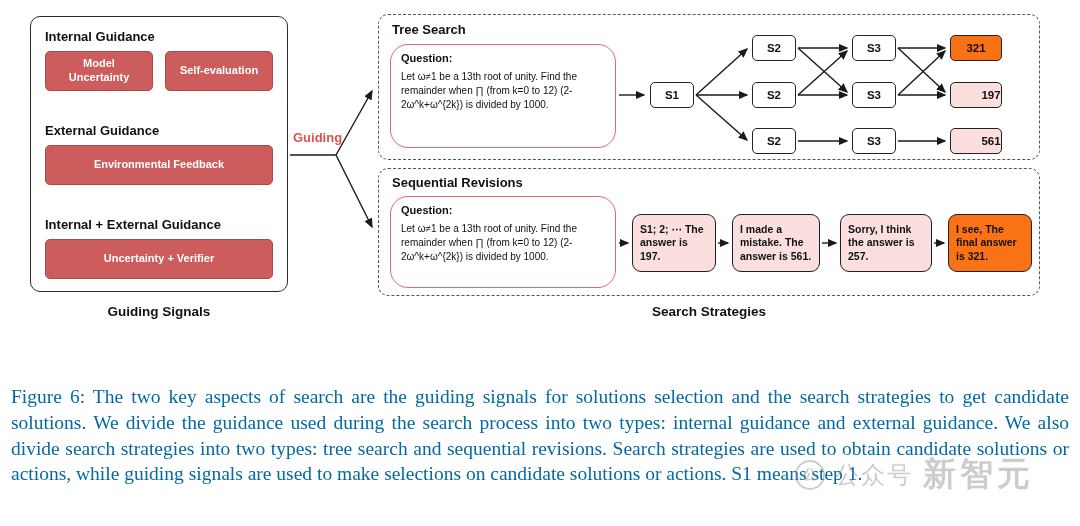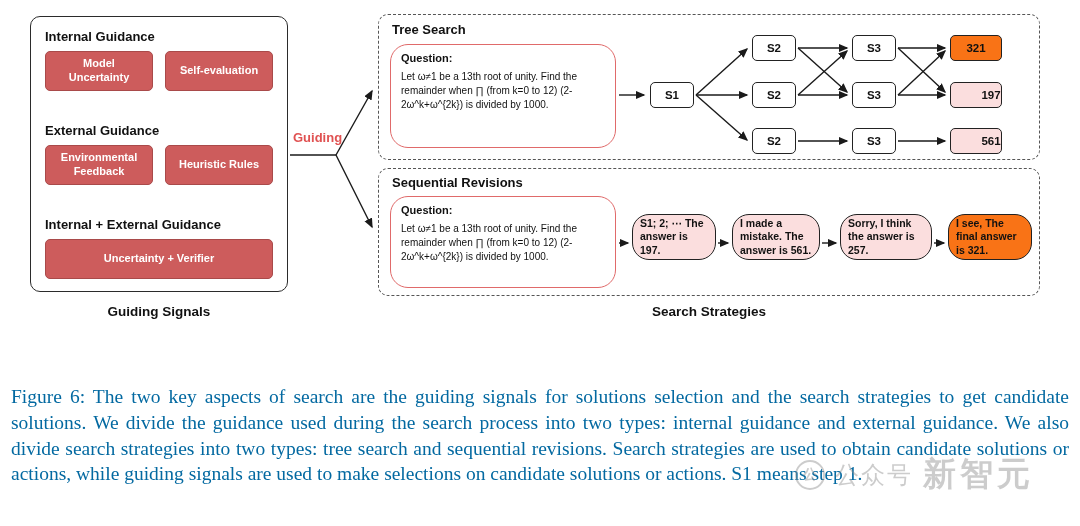--- a/index.html
+++ b/index.html
@@ -43,21 +43,21 @@
 
   
   .node { position:absolute; width:44px; height:26px; border:1.4px solid #222; border-radius:5px;
     background:#fff; font-size:11.5px; font-weight:bold; color:#111; display:flex;
     align-items:center; justify-content:center; z-index:2; }
   .answer { width:52px; }
   .correct   { background:#f97316; }
   .incorrect { background:#fbdede;padding-left:30px; }
 
   
-  .step { position:absolute; top:214px; height:46px; border:1.4px solid #222; border-radius:17px;
+  .step { position:absolute; top:214px; height:58px; border:1.4px solid #222; border-radius:9px;
     padding:5px 7px; font-size:10.5px; font-weight:bold; color:#111; line-height:1.28;
     display:flex; align-items:center; z-index:2; }
 
   
   .caption { position:absolute; left:11px; top:384px; width:1058px;
     font-family:"Liberation Serif", serif; font-size:19.5px; line-height:25.8px;
     text-align:justify; color:#0369a1; z-index:2; }
 
   
   .watermark { position:absolute; left:795px; top:452px; display:flex; align-items:center;
@@ -112,21 +112,20 @@
         <div class="gs-heading">Internal Guidance</div>
         <div class="gs-row">
           <div class="chip">Model Uncertainty</div>
           <div class="chip">Self-evaluation</div>
         </div>
       </div>
       <div class="gs-group">
         <div class="gs-heading">External Guidance</div>
         <div class="gs-row">
           <div class="chip">Environmental Feedback</div>
-          <div class="chip">Heuristic Rules</div>
         </div>
       </div>
       <div class="gs-group">
         <div class="gs-heading">Internal + External Guidance</div>
         <div class="gs-row">
           <div class="chip">Uncertainty + Verifier</div>
         </div>
       </div>
     </div>
     <div class="panel-caption gs-caption">Guiding Signals</div>

